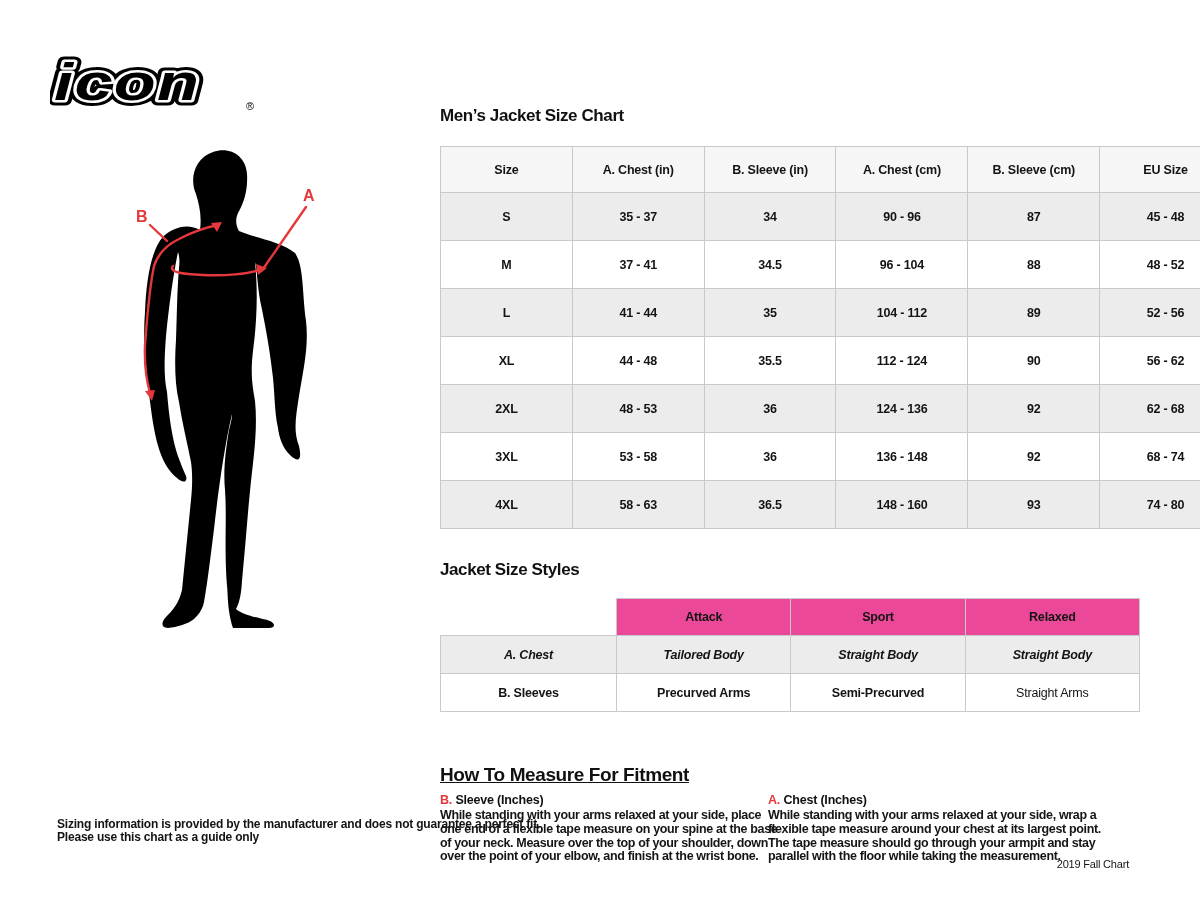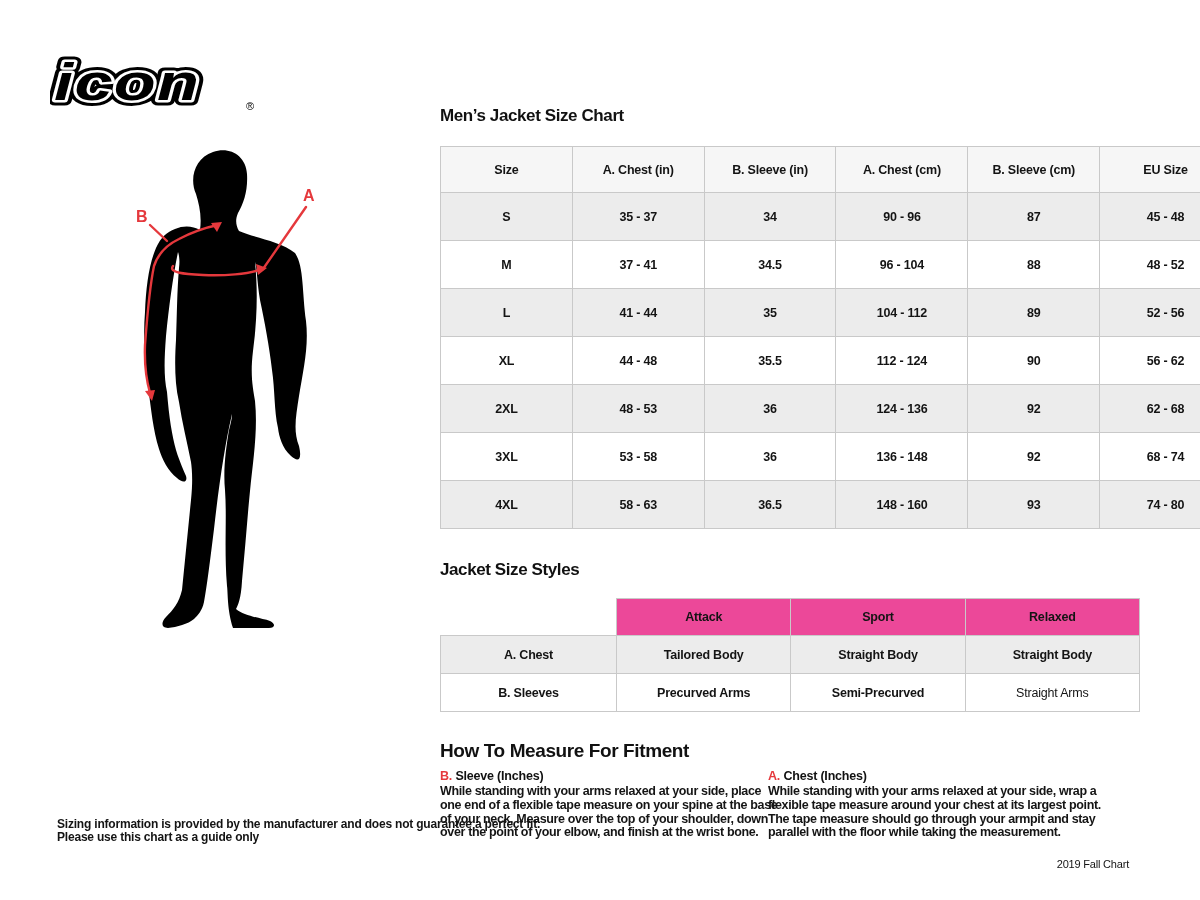--- a/index.html
+++ b/index.html
@@ -26,24 +26,24 @@
   .size-table { margin-top:20px; }
   .size-table th { height:46px; background:#f6f6f6; }
   .size-table td { height:48px; background:#ffffff; }
   .size-table tr.alt td { background:#ececec; }
 
   .styles-table { margin-top:18px; width:700px; }
   .styles-table col.c0 { width:176px; }
   .styles-table th, .styles-table td { height:38px; }
   .styles-table .hdr td { background:#ec4899; height:37px; }
   .styles-table td.blank { border:none; background:#ffffff; }
-  .styles-table tr.alt td { background:#ececec; }
+  .styles-table tr.alt td { background:#ececec;font-style:italic; }
   .styles-table td.light { font-weight:400; }
 
-  .measure-title { margin-top:28px; }
+  .measure-title { margin-top:52px;text-decoration:underline; }
   .measure-cols { display:flex; margin-top:7px; }
   .measure-col { width:328px; }
   .measure-col + .measure-col { margin-left:0; width:373px; }
   .measure-head { font-size:12.5px; font-weight:bold; letter-spacing:-0.2px; }
   .measure-head .red { color:#e5383c; }
   .measure-body { margin-top:2px; font-size:12.5px; font-weight:bold; letter-spacing:-0.35px;
                   line-height:13.8px; color:#151515; width:340px; }
 
   .disclaimer { position:absolute; left:57px; top:818px; font-size:12px; font-weight:bold;
                 letter-spacing:-0.2px; line-height:13px; color:#141414; }

